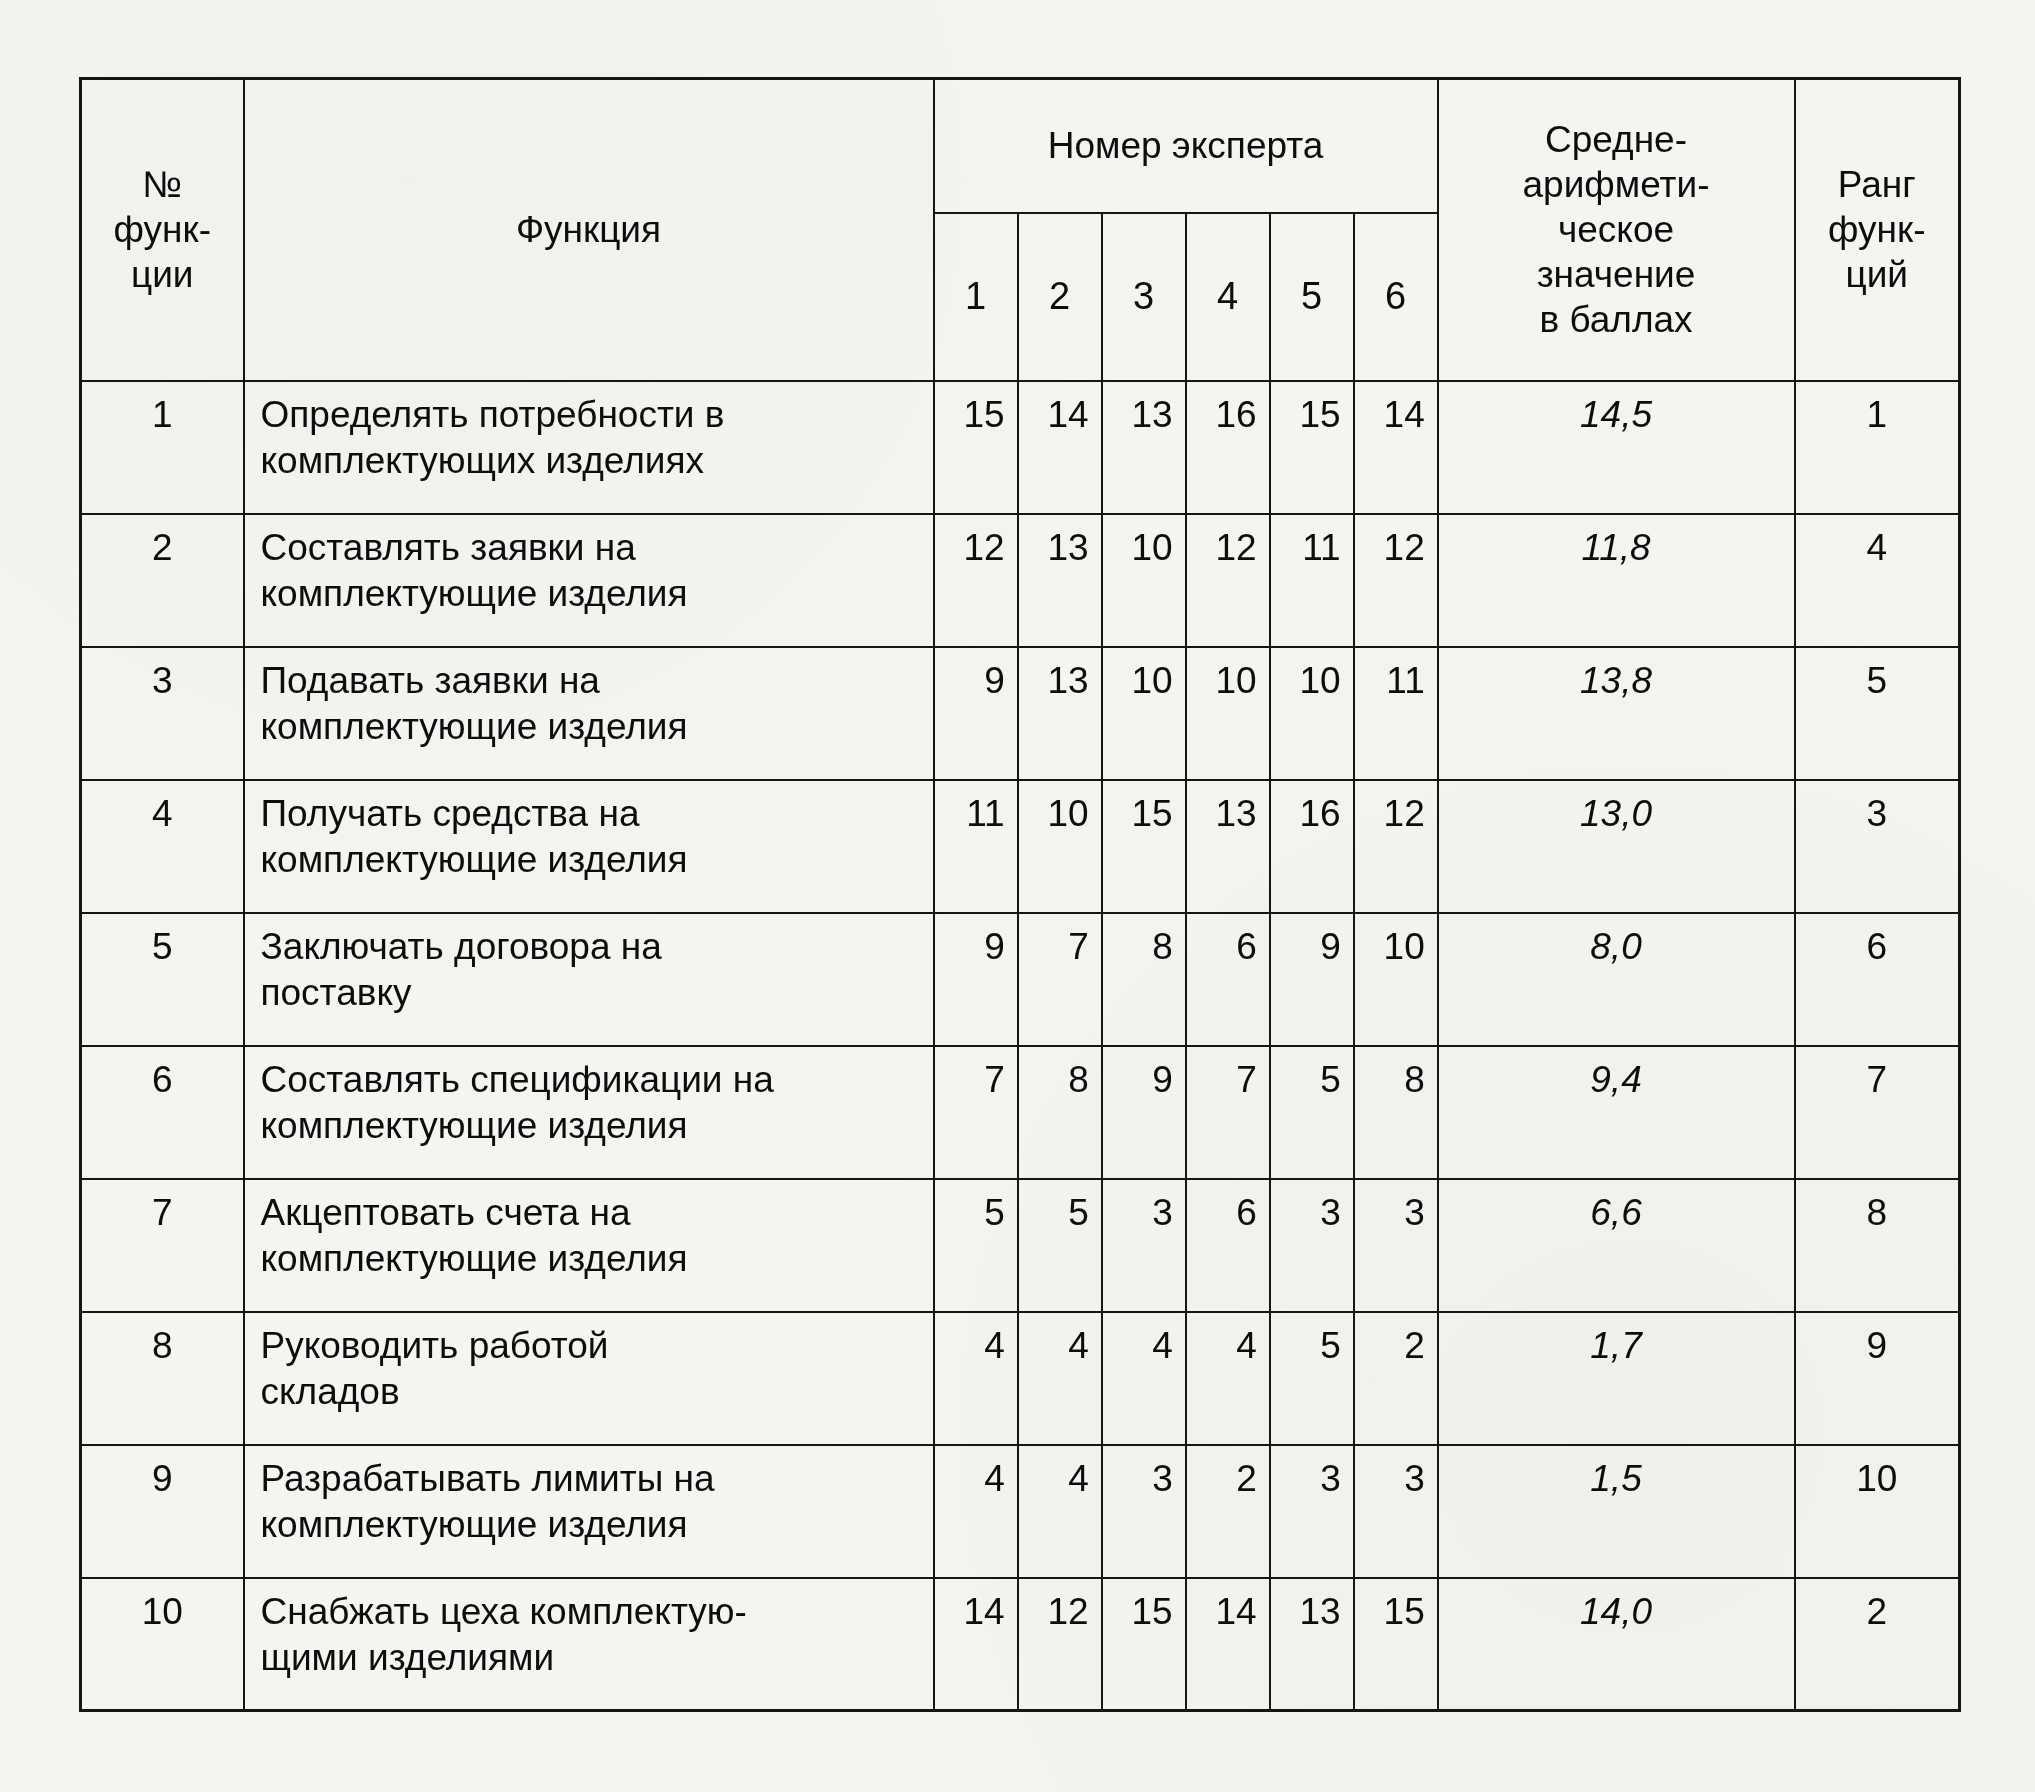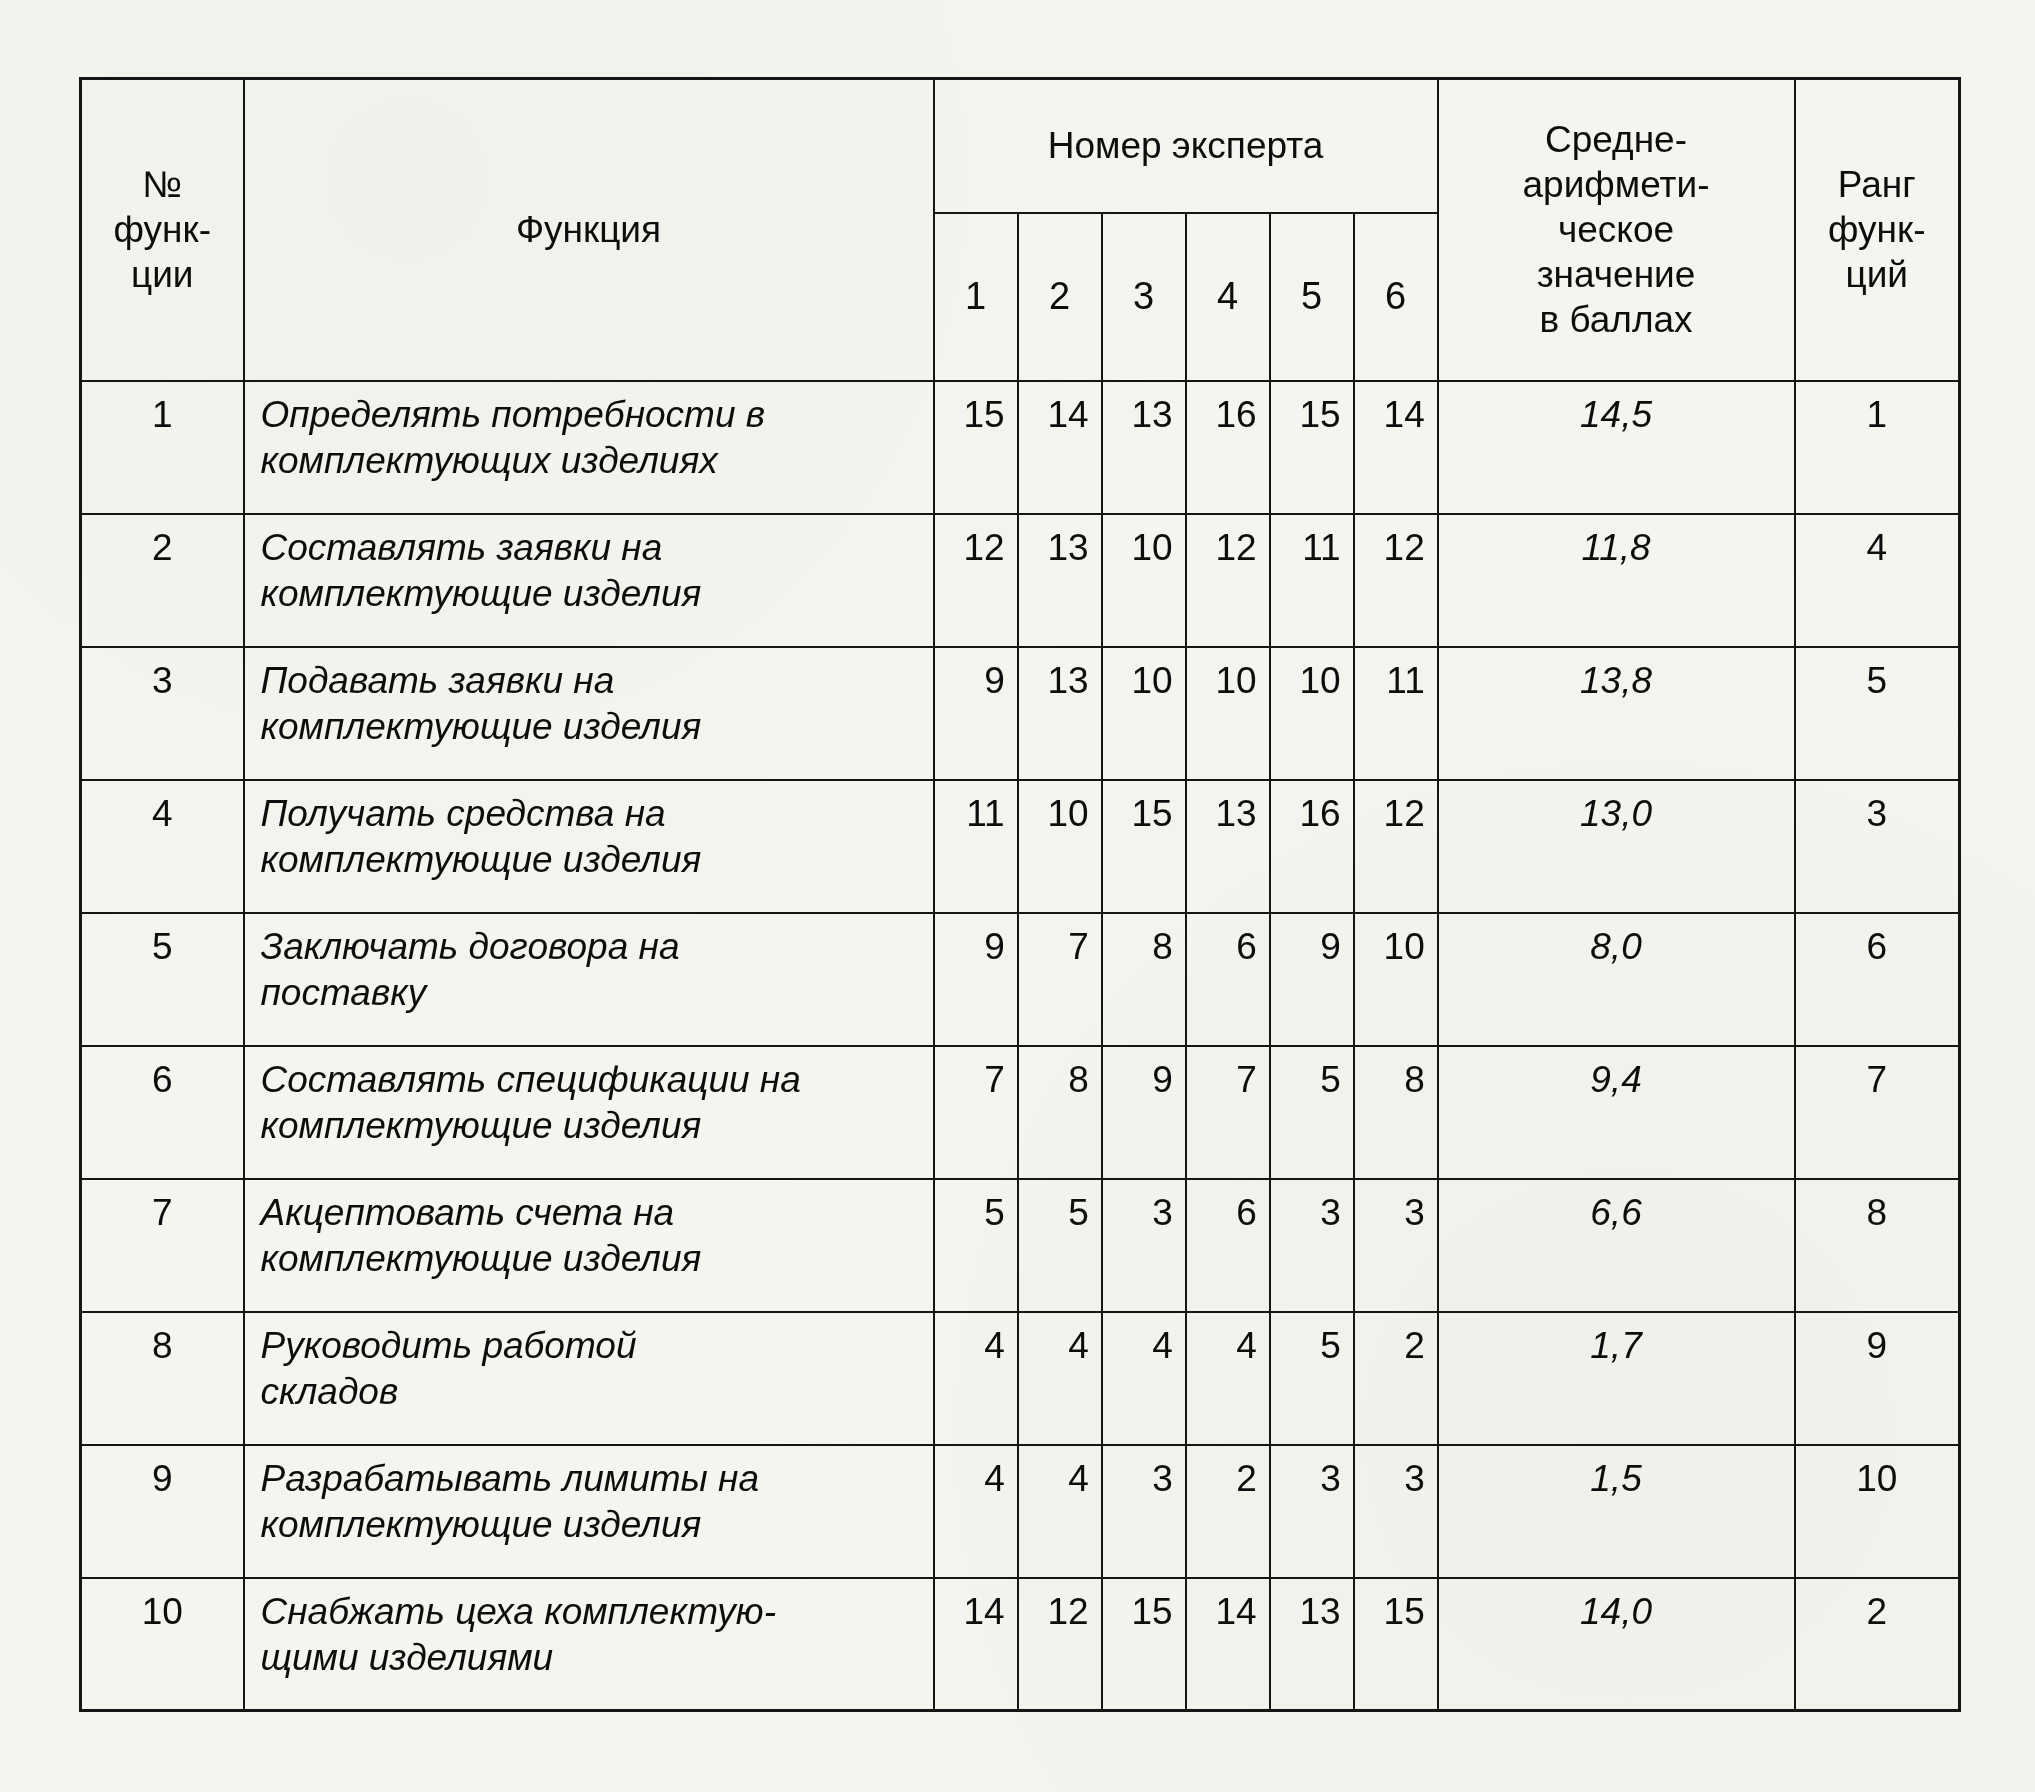--- a/index.html
+++ b/index.html
@@ -74,21 +74,21 @@
 
   
   tbody tr { height: 133px; }
   tbody td {
     vertical-align: top;
     font-size: 37px;
     line-height: 1.24;
     padding-top: 10.3px;
   }
   td.num  { text-align: center; }
-  td.func { text-align: left; padding-left: 16px; padding-right: 7.4px; font-style: italic; }
+  td.func { text-align: left; padding-left: 16px; padding-right: 7.4px; }
   td.score { text-align: right; padding-right: 11.8px; }
   td.mean { text-align: center; font-style: italic; }
   td.rank { text-align: center; }
 </style>
 </head>
 <body>
 
 <div class="scan-page">
   <table class="doc-table">
     <colgroup>

